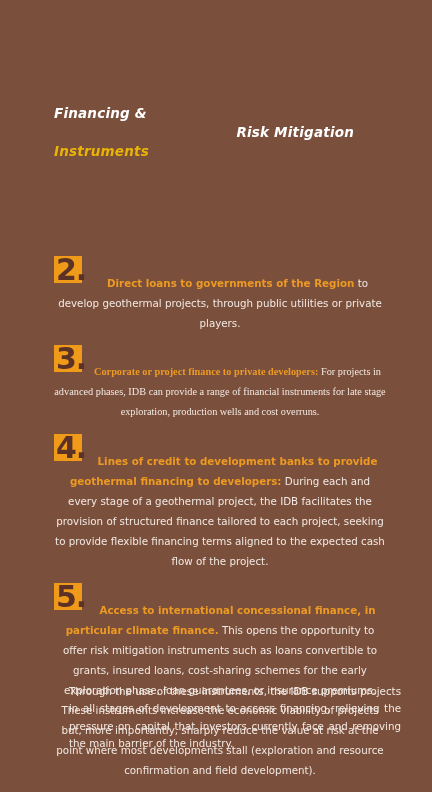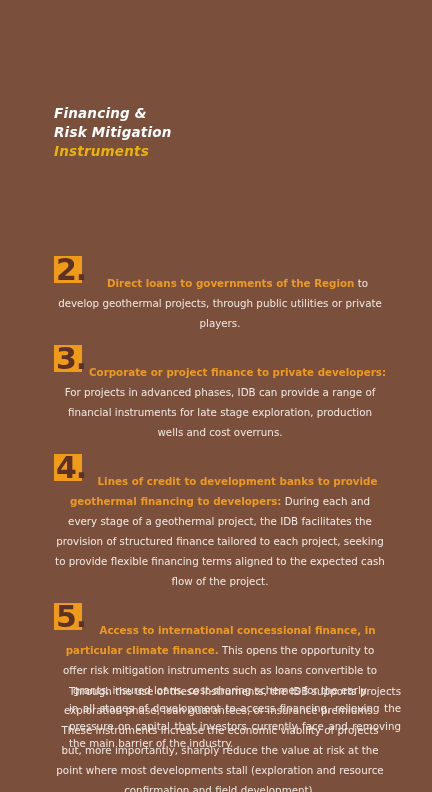--- a/index.html
+++ b/index.html
@@ -124,38 +124,38 @@
     clear: both;
   }
 </style>
 </head>
 <body style="background: rgb(122, 79, 60);">
 
 <div class="page" style="background: rgb(122, 79, 60);">
 
   <div class="title-block">
     <span class="title-line" style="color: rgb(255, 255, 255);">Financing &amp;</span>
-    <span class="title-line" style="color: rgb(255, 255, 255);">Risk Mitigation</span>
+    <span class="title-line" style="color: rgb(255, 255, 255); text-align: right;">Risk Mitigation</span>
     <span class="title-line" style="color: #eab308;">Instruments</span>
   </div>
 
   <div class="content">
 
     <div class="item i2 clearfix">
       <div class="num-badge" style="background: rgb(240, 154, 26);">
         <span class="num-glyph" style="color: rgb(93, 50, 38);">2.</span>
       </div>
       <p class="item-body" style="color: rgb(242, 233, 227);"><span class="spacer-line"></span><span class="lead" style="color: rgb(237, 154, 35);">Direct loans to governments of the Region</span><span> to develop geothermal projects, through public utilities or private players.</span></p>
     </div>
 
     <div class="item i3 clearfix">
       <div class="num-badge" style="background: rgb(240, 154, 26);">
         <span class="num-glyph" style="color: rgb(93, 50, 38);">3.</span>
       </div>
-      <p class="item-body" style="color: rgb(242, 233, 227);"><span class="spacer-line"></span><span class="lead" style="color: rgb(237, 154, 35);">Corporate or project finance to private developers:</span><span> For projects in advanced phases, IDB can provide a range of financial instruments for late stage exploration, production wells and cost overruns.</span></p>
+      <p class="item-body" style="color: rgb(242, 233, 227); font-family: Liberation Serif, serif;"><span class="spacer-line"></span><span class="lead" style="color: rgb(237, 154, 35);">Corporate or project finance to private developers:</span><span> For projects in advanced phases, IDB can provide a range of financial instruments for late stage exploration, production wells and cost overruns.</span></p>
     </div>
 
     <div class="item i4 clearfix">
       <div class="num-badge" style="background: rgb(240, 154, 26);">
         <span class="num-glyph" style="color: rgb(93, 50, 38);">4.</span>
       </div>
       <p class="item-body" style="color: rgb(242, 233, 227);"><span class="spacer-line"></span><span class="lead" style="color: rgb(237, 154, 35);">Lines of credit to development banks to provide geothermal financing to developers:</span><span> During each and every stage of a geothermal project, the IDB facilitates the provision of structured finance tailored to each project, seeking to provide flexible financing terms aligned to the expected cash flow of the project.</span></p>
     </div>
 
     <div class="item i5 clearfix">

